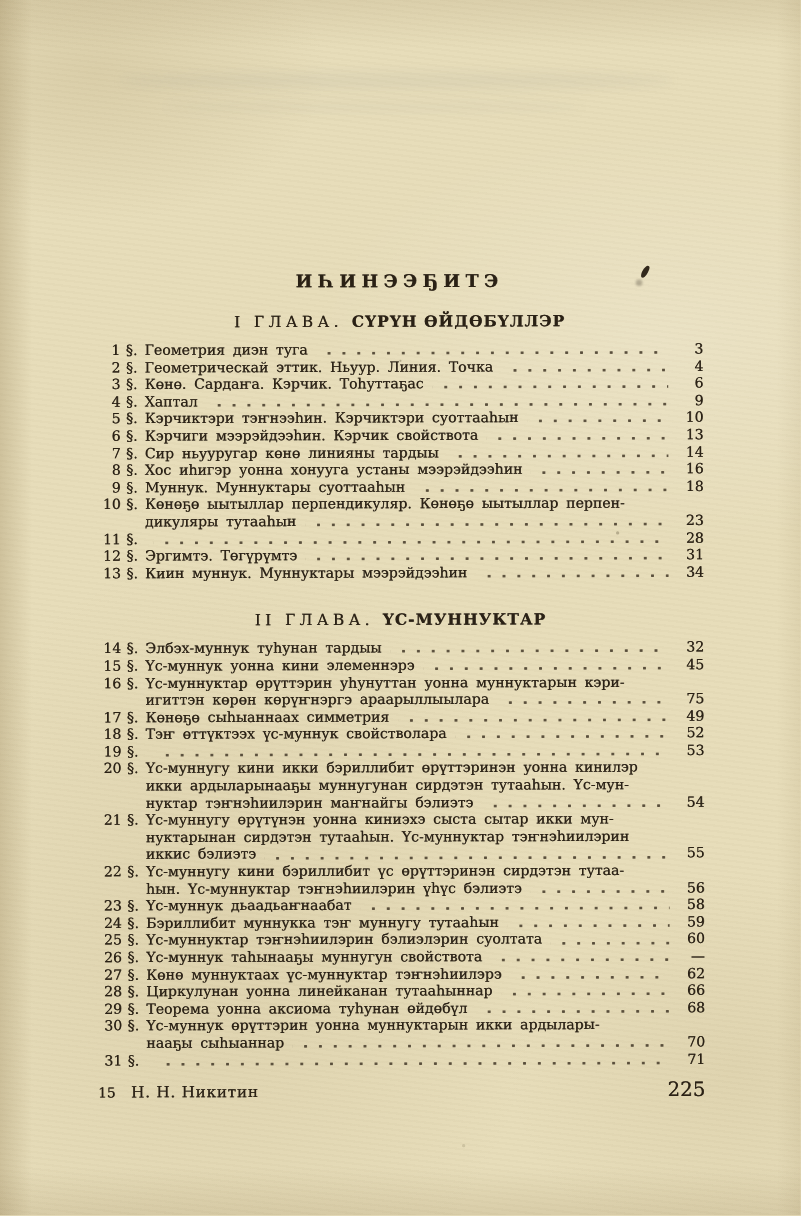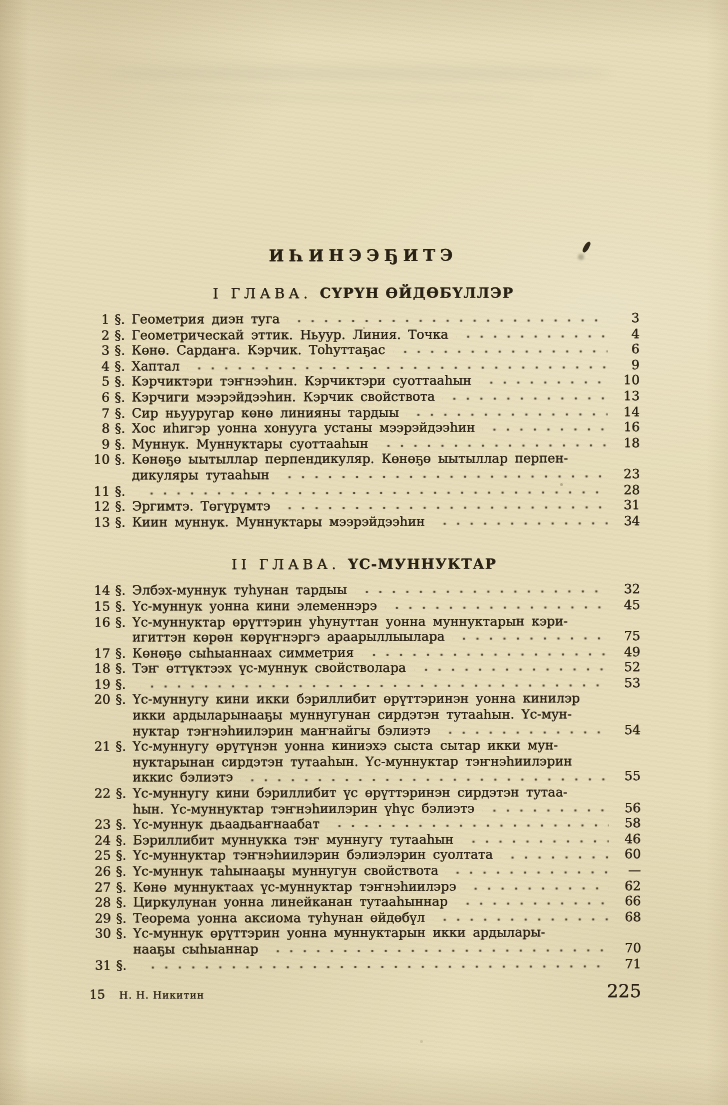--- a/index.html
+++ b/index.html
@@ -63,21 +63,21 @@
     opacity:.9;
   }
   .pagenum{flex:0 0 30px;text-align:right;}
 
   .page-footer{
     margin-top:12px;display:flex;justify-content:space-between;align-items:baseline;
     font-size:12px;line-height:15px;
   }
   .footer-left{display:flex;align-items:baseline;}
   .print-code{font-size:12.5px;}
-  .author-name{font-size:10px;letter-spacing:.6px;margin-left:14px;}
+  .author-name{font-size:14px;letter-spacing:.6px;margin-left:14px;}
   .book-page{font-size:18px;}
 </style>
 </head>
 <body style="--paper: #e7ddba; --ink: #2a2115; --dots: #4a3f2e;">
 
 <div class="paper-texture"></div>
 <div class="bleed-smudge smudge-1"></div>
 <div class="bleed-smudge smudge-2"></div>
 <div class="ink-tick"></div>
 <div class="ink-dot"></div>
@@ -377,21 +377,21 @@
             </div>
           </div>
           <div class="entry">
             <div class="line">
               <span class="gutter">
                 <span class="num">24</span>
                 <span class="mark">§.</span>
               </span>
               <span class="text">Бэриллибит муннукка тэҥ муннугу тутааһын</span>
               <span class="leader"></span>
-              <span class="pagenum">46</span>
+              <span class="pagenum">59</span>
             </div>
           </div>
           <div class="entry">
             <div class="line">
               <span class="gutter">
                 <span class="num">25</span>
                 <span class="mark">§.</span>
               </span>
               <span class="text">Үс-муннуктар тэҥнэһиилэрин бэлиэлэрин суолтата</span>
               <span class="leader"></span>

